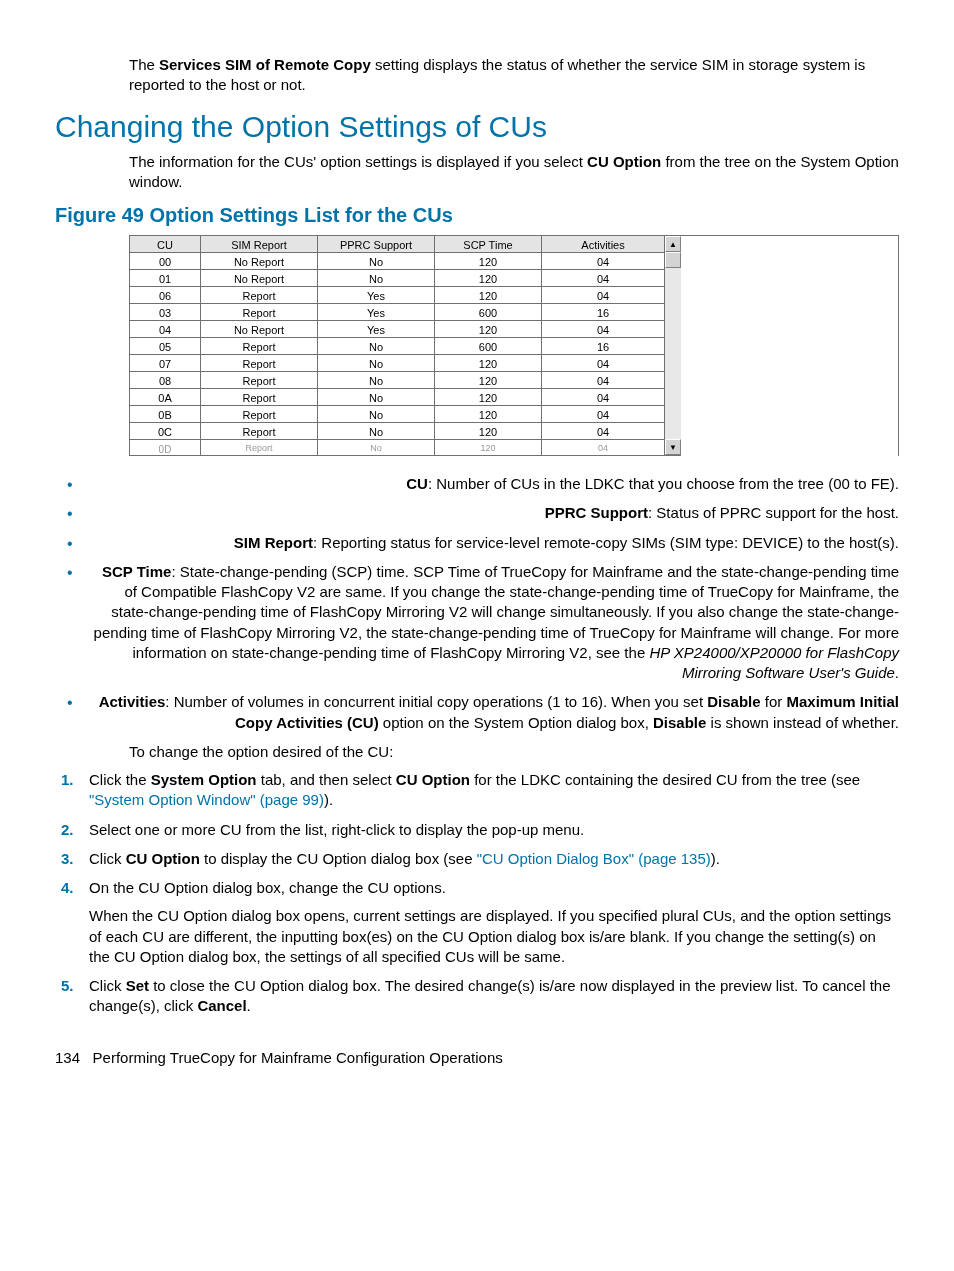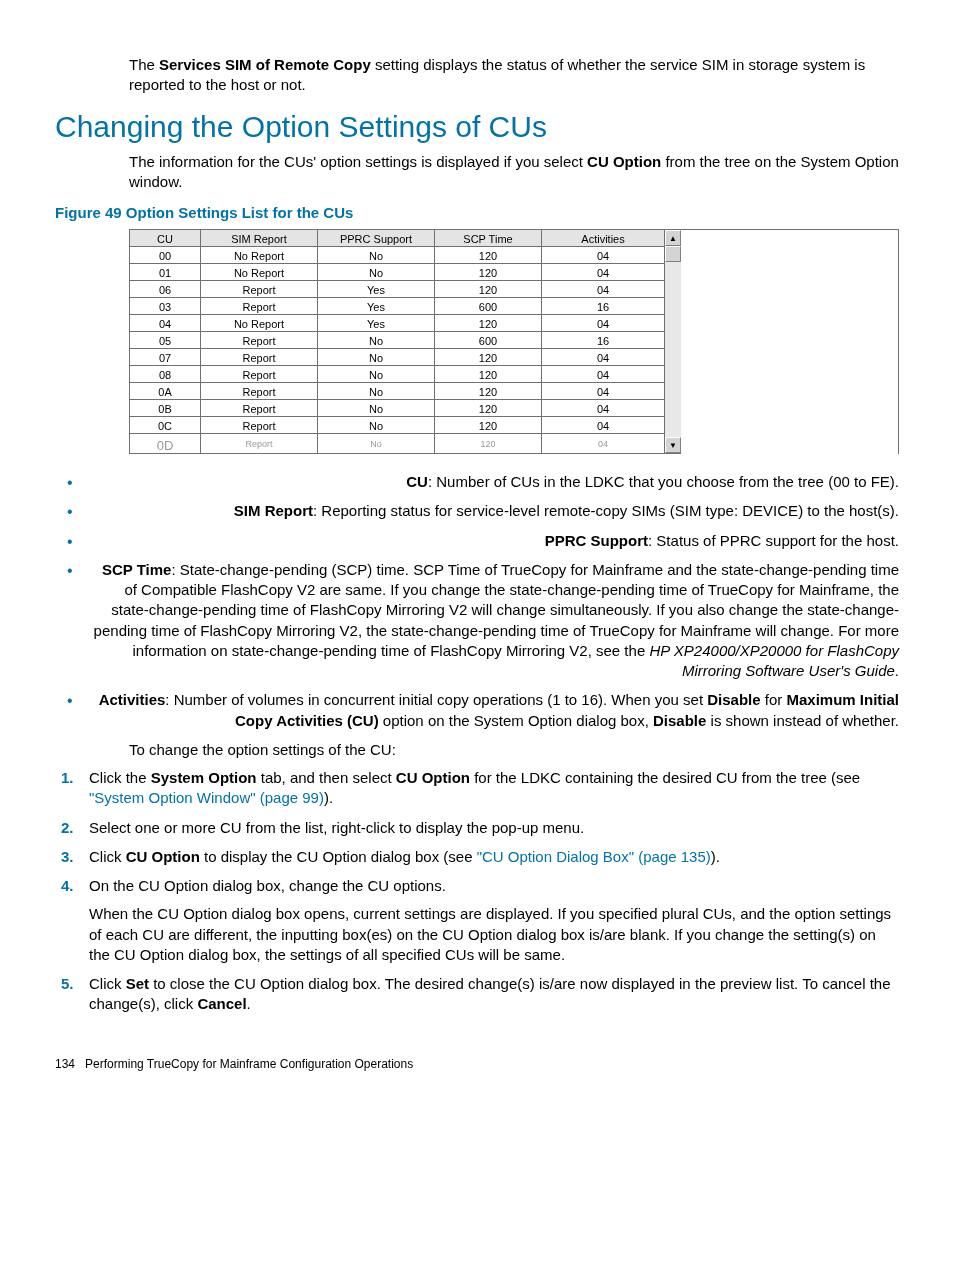--- a/index.html
+++ b/index.html
@@ -19,21 +19,21 @@
   h2.section {
     font-family: Arial, Helvetica, sans-serif;
     font-weight: normal;
     color: #0073a8;
     font-size: 30px;
     margin: 14px 0 8px 0;
   }
   .figcap {
     color: #0073a8;
     font-weight: bold;
-    font-size: 15px;
+    font-size: 20px;
     margin: 12px 0 8px 0;
   }
   .tablewrap {
     display: flex;
     margin-bottom: 18px;
     border-top: 1px solid #707070;
     border-right: 1px solid #707070;
   }
   table.cu {
     border-collapse: collapse;
@@ -88,21 +88,21 @@
   ul.bullets > li { position:relative; padding-left:34px; margin-bottom:9px; line-height:1.35;text-align:right; }
   ul.bullets > li::before {
     content:"•"; position:absolute; left:12px; top:0; color:#0073a8; font-size:16px;
   }
   ol.steps { list-style:none; margin:0; padding:0; counter-reset: step; }
   ol.steps > li { position:relative; padding-left:34px; margin-bottom:9px; line-height:1.35; counter-increment: step; }
   ol.steps > li::before {
     content: counter(step) "."; position:absolute; left:6px; top:0; color:#0073a8; font-weight:bold;
   }
   .link { color:#0073a8; }
-  .footer { font-size:12px; margin-top:42px; }
+  .footer { font-size:15px; margin-top:32px; }
   .b { font-weight:bold; }
   .i { font-style: italic; }
 </style>
 </head>
 <body>
 
 <div class="page">
 
   <p class="indent1"><span>The </span><span class="b">Services SIM of Remote Copy</span><span> setting displays the status of whether the service SIM in storage system is reported to the host or not.</span></p>
 
@@ -195,45 +195,45 @@
             <td>04</td>
           </tr>
           <tr>
             <td>0C</td>
             <td>Report</td>
             <td>No</td>
             <td>120</td>
             <td>04</td>
           </tr>
           <tr>
-            <td style="height: 7px; overflow: hidden; border-bottom: 1px solid rgb(112, 112, 112); color: rgb(153, 153, 153); font-size: 13px; padding-top: 4px;">0D</td>
+            <td style="height: 7px; overflow: hidden; border-bottom: 1px solid rgb(112, 112, 112); color: rgb(153, 153, 153); font-size: 10px; padding-top: 4px;">0D</td>
             <td style="height: 7px; overflow: hidden; border-bottom: 1px solid rgb(112, 112, 112); color: rgb(153, 153, 153); font-size: 9px; padding-top: 0px;">Report</td>
             <td style="height: 7px; overflow: hidden; border-bottom: 1px solid rgb(112, 112, 112); color: rgb(153, 153, 153); font-size: 9px; padding-top: 0px;">No</td>
             <td style="height: 7px; overflow: hidden; border-bottom: 1px solid rgb(112, 112, 112); color: rgb(153, 153, 153); font-size: 9px; padding-top: 0px;">120</td>
             <td style="height: 7px; overflow: hidden; border-bottom: 1px solid rgb(112, 112, 112); color: rgb(153, 153, 153); font-size: 9px; padding-top: 0px;">04</td>
           </tr>
         </tbody>
     </table>
     <div class="scrollcol">
       <div class="scrollbtn">▲</div>
       <div class="scrollthumb"></div>
       <div class="scrolltrack"></div>
       <div class="scrollbtn">▼</div>
     </div>
   </div>
 
   <ul class="bullets indent1">
       <li><span class="b">CU</span><span>: Number of CUs in the LDKC that you choose from the tree (00 to FE).</span></li>
+      <li><span class="b">PPRC Support</span><span>: Status of PPRC support for the host.</span></li>
       <li><span class="b">SIM Report</span><span>: Reporting status for service-level remote-copy SIMs (SIM type: DEVICE) to the host(s).</span></li>
-      <li><span class="b">PPRC Support</span><span>: Status of PPRC support for the host.</span></li>
       <li><span class="b">SCP Time</span><span>: State-change-pending (SCP) time. SCP Time of TrueCopy for Mainframe and the state-change-pending time of Compatible FlashCopy V2 are same. If you change the state-change-pending time of TrueCopy for Mainframe, the state-change-pending time of FlashCopy Mirroring V2 will change simultaneously. If you also change the state-change-pending time of FlashCopy Mirroring V2, the state-change-pending time of TrueCopy for Mainframe will change. For more information on state-change-pending time of FlashCopy Mirroring V2, see the </span><span class="i">HP XP24000/XP20000 for FlashCopy Mirroring Software User's Guide</span><span>.</span></li>
       <li><span class="b">Activities</span><span>: Number of volumes in concurrent initial copy operations (1 to 16). When you set </span><span class="b">Disable</span><span> for </span><span class="b">Maximum Initial Copy Activities (CU)</span><span> option on the System Option dialog box, </span><span class="b">Disable</span><span> is shown instead of whether.</span></li>
     </ul>
 
-  <p class="indent1">To change the option settings of the CU:</p>
+  <p class="indent1">To change the option desired of the CU:</p>
 
   <ol class="steps indent1">
       <li><span>Click the </span><span class="b">System Option</span><span> tab, and then select </span><span class="b">CU Option</span><span> for the LDKC containing the desired CU from the tree (see </span><span class="link">"System Option Window" (page 99)</span><span>).</span></li>
       <li><span>Select one or more CU from the list, right-click to display the pop-up menu.</span></li>
       <li><span>Click </span><span class="b">CU Option</span><span> to display the CU Option dialog box (see </span><span class="link">"CU Option Dialog Box" (page 135)</span><span>).</span></li>
       <li><span>On the CU Option dialog box, change the CU options.</span><div style="height: 8px;"></div><span>When the CU Option dialog box opens, current settings are displayed. If you specified plural CUs, and the option settings of each CU are different, the inputting box(es) on the CU Option dialog box is/are blank. If you change the setting(s) on the CU Option dialog box, the settings of all specified CUs will be same.</span></li>
       <li><span>Click </span><span class="b">Set</span><span> to close the CU Option dialog box. The desired change(s) is/are now displayed in the preview list. To cancel the change(s), click </span><span class="b">Cancel</span><span>.</span></li>
     </ol>
 
   <div class="footer">

